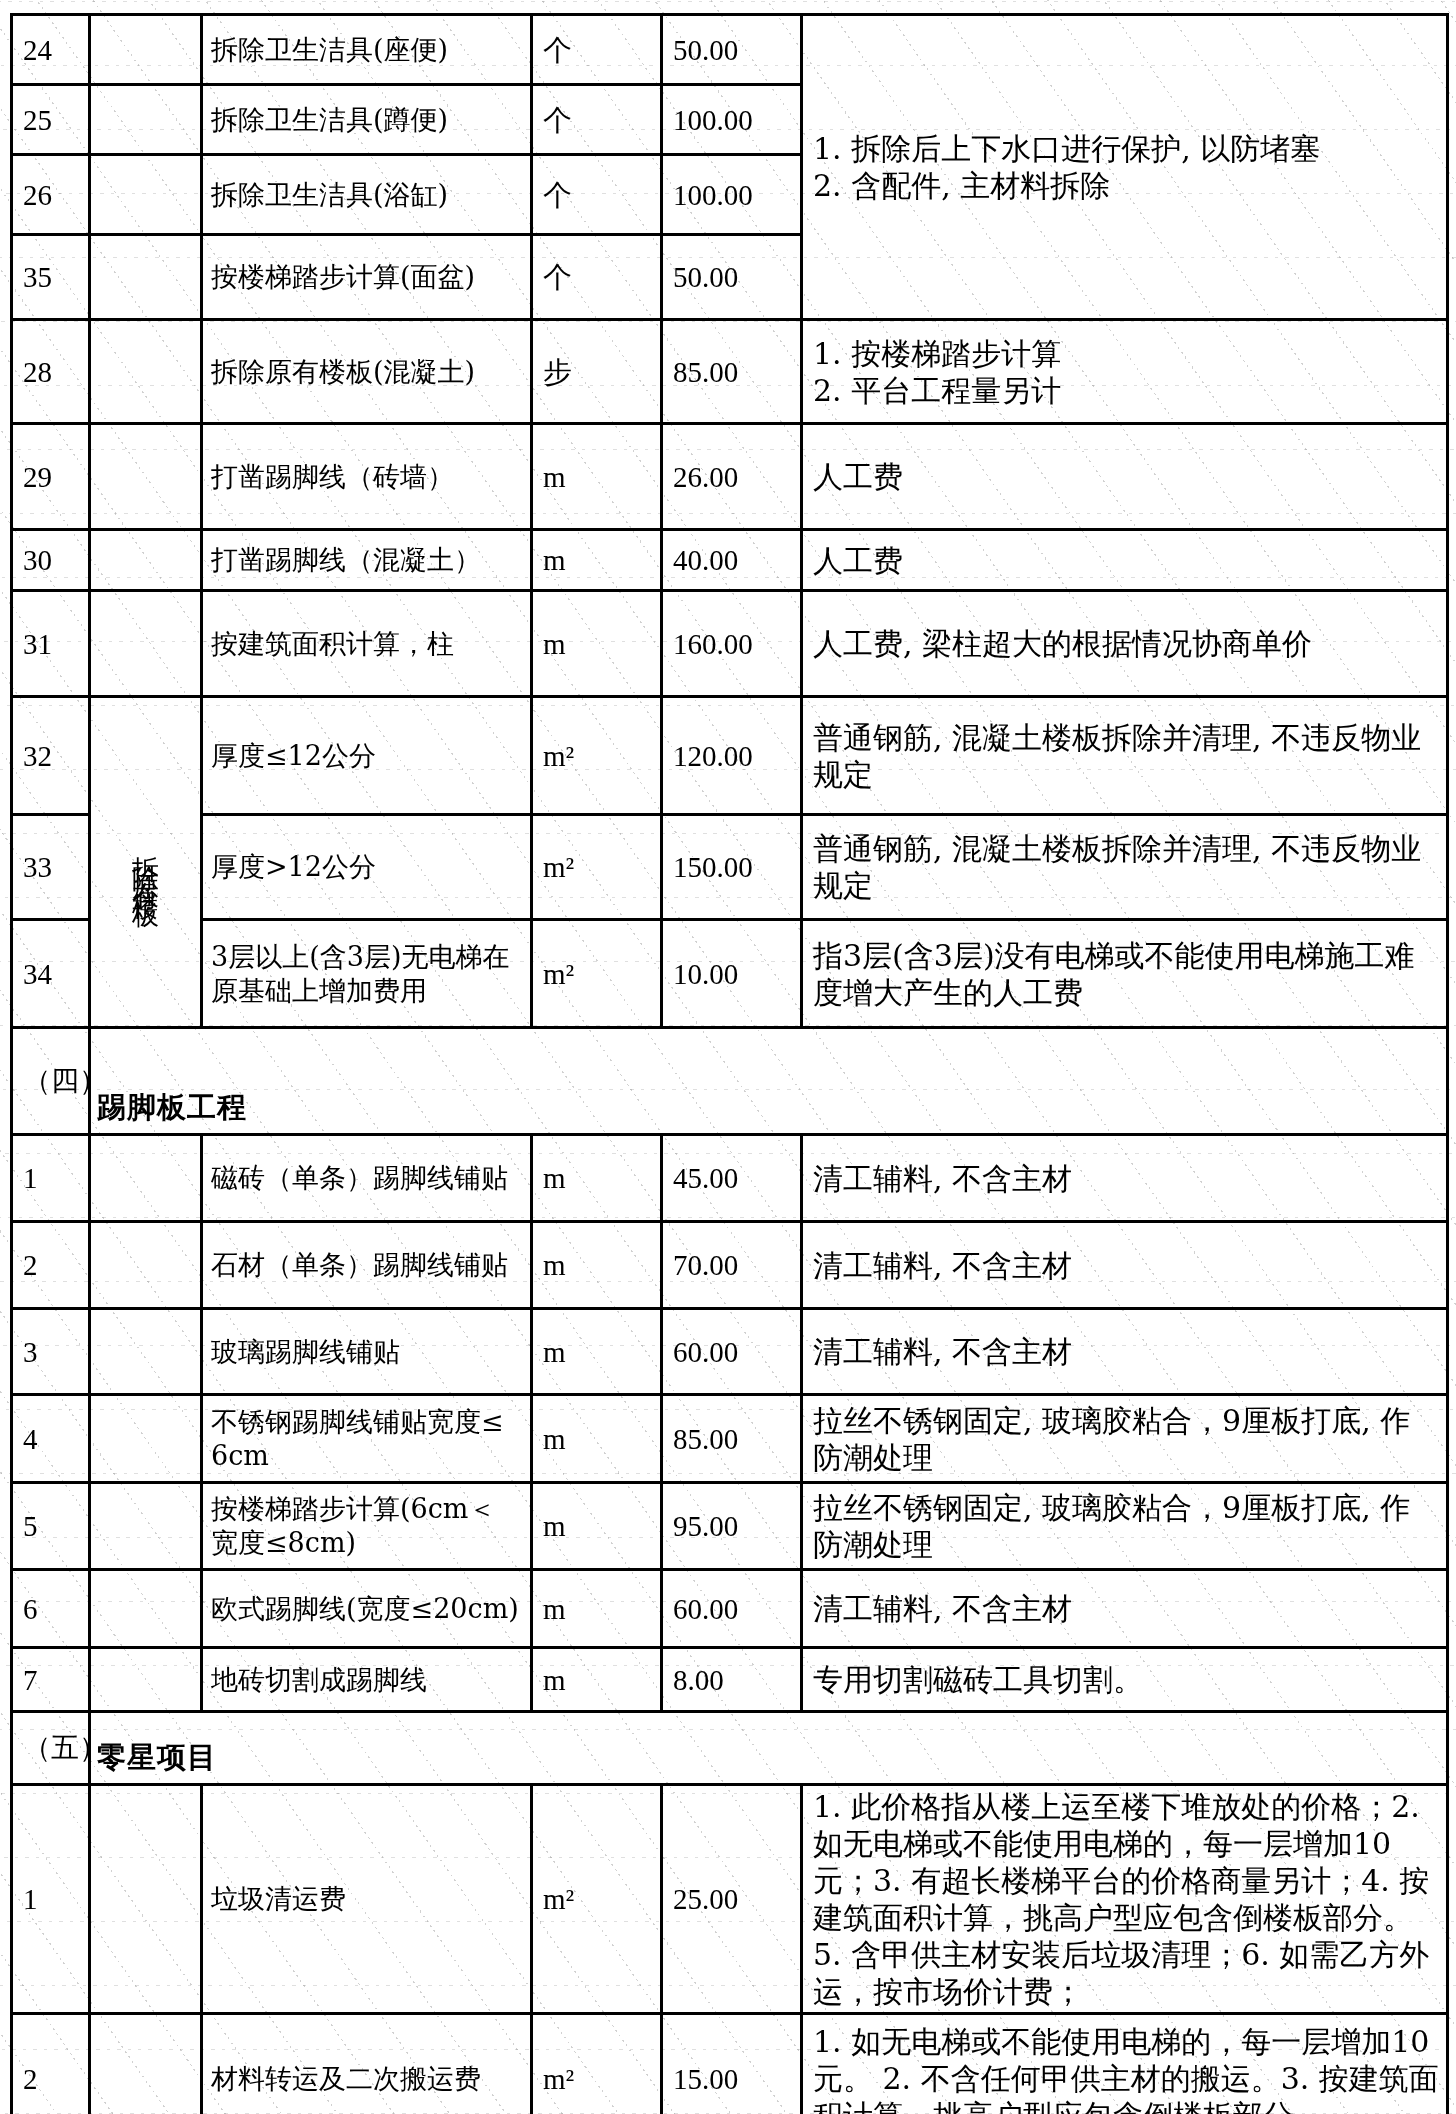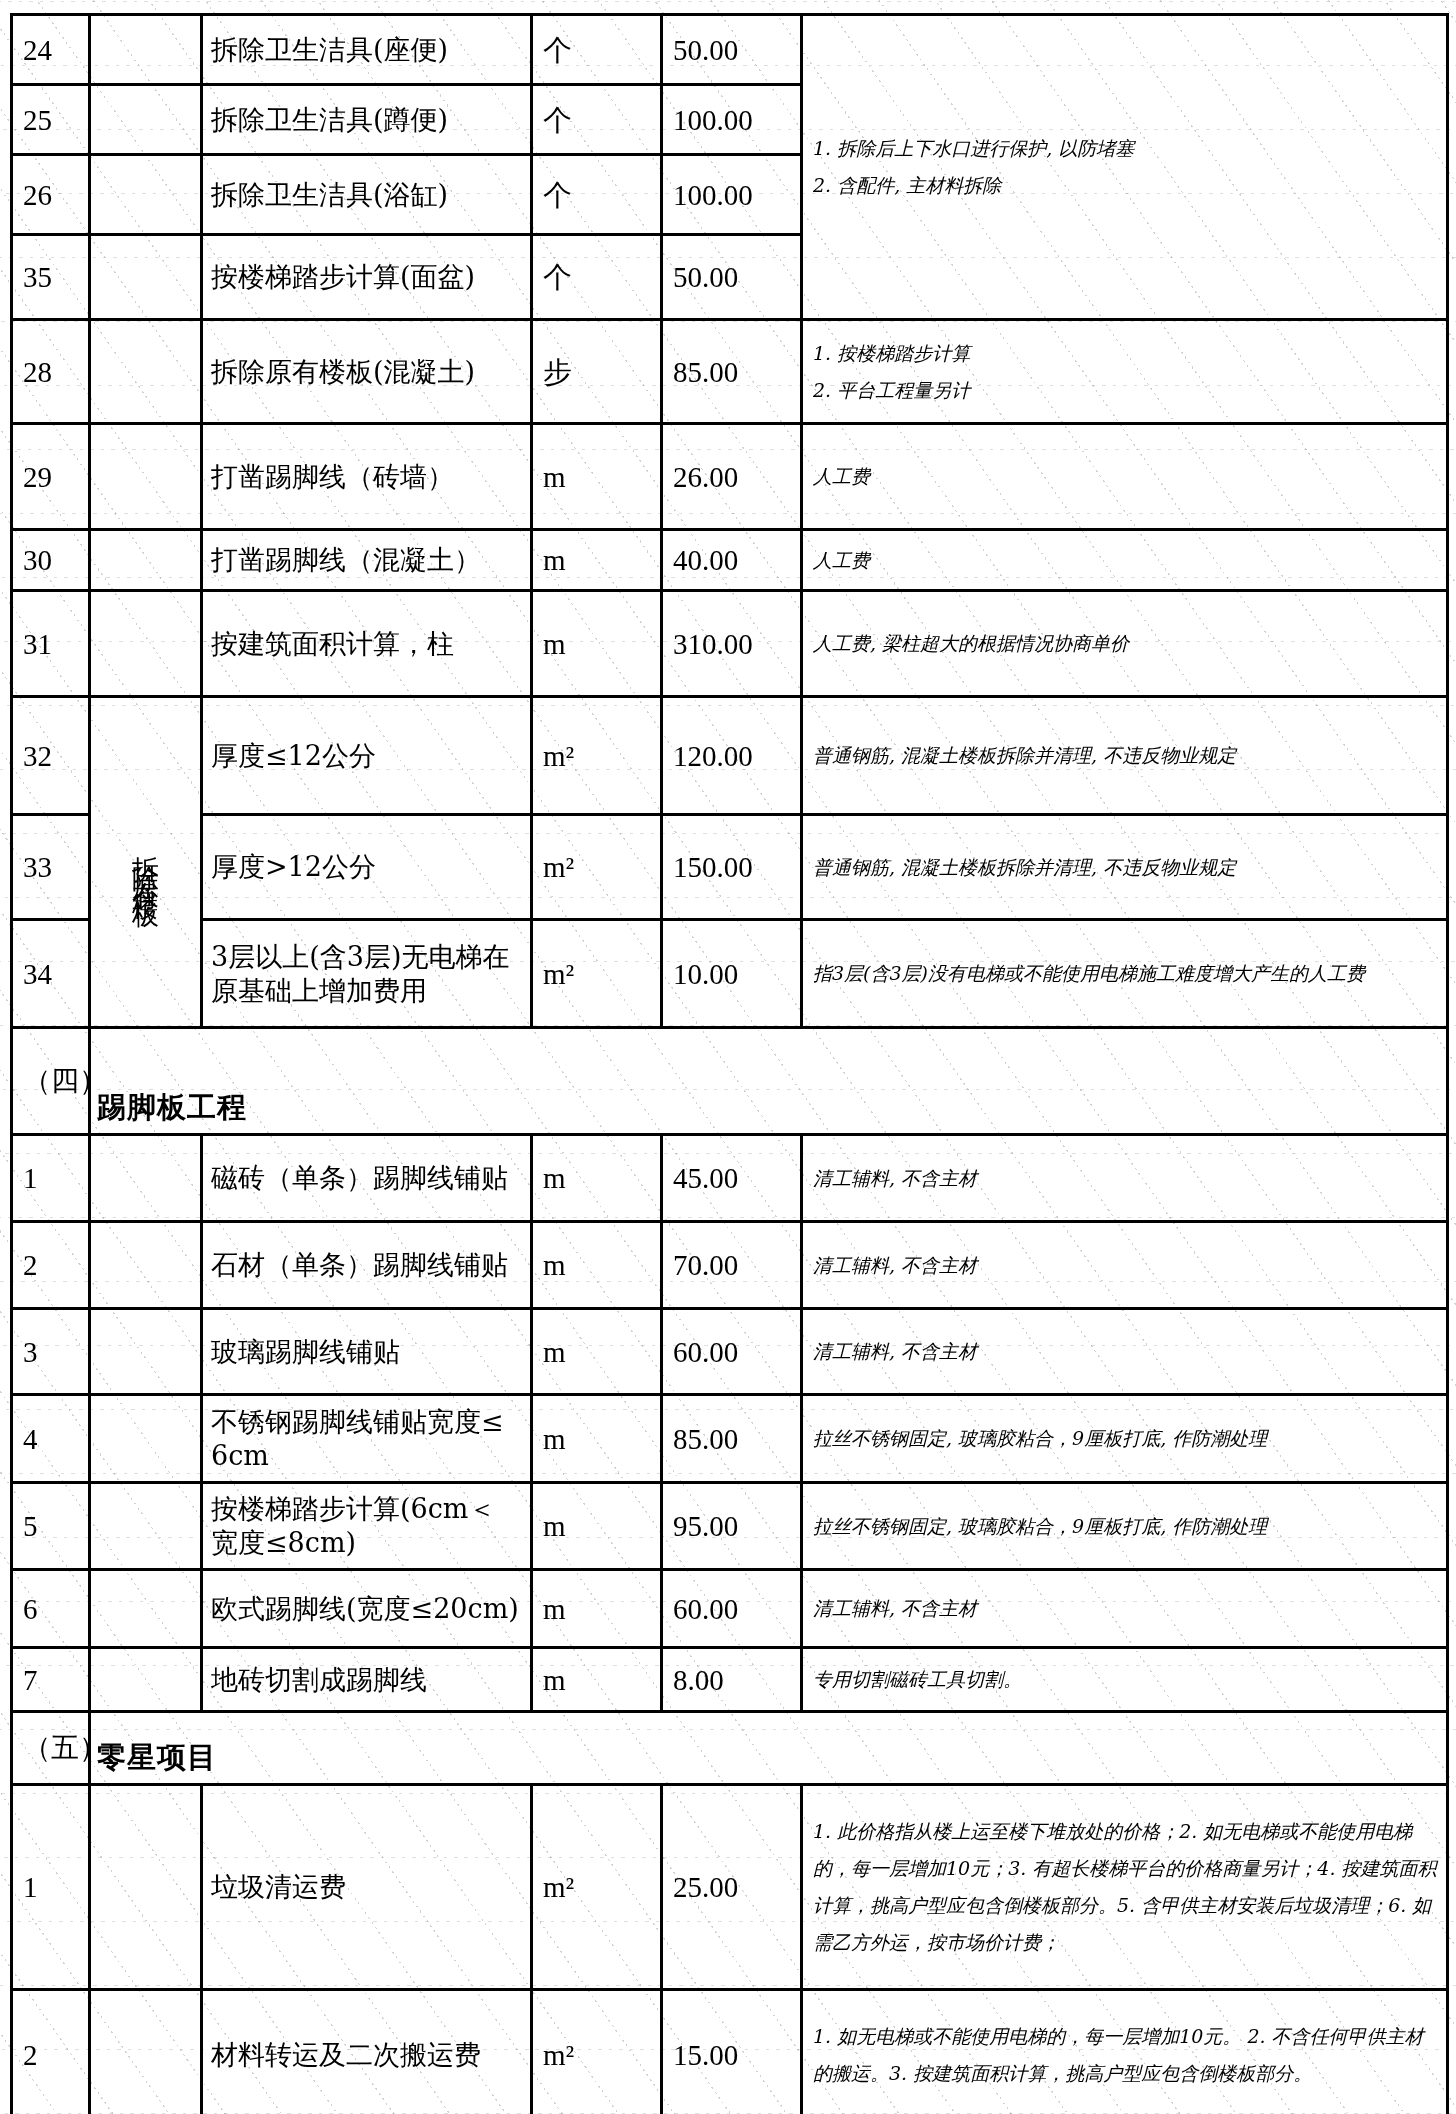--- a/index.html
+++ b/index.html
@@ -29,21 +29,21 @@
     font-size:27px;line-height:34px;
     vertical-align:middle;
     overflow:hidden;
     word-break:break-all;
   }
   td.c-num,td.c-unit,td.c-price{
     text-align:left;
     font-family:"Liberation Serif","DejaVu Serif",serif;
     font-size:29px;
   }
-  td.c-note{font-size:19px;line-height:37px;white-space:pre-line;padding-right:6px;font-style:italic;}
+  td.c-note{font-size:30px;line-height:37px;white-space:pre-line;padding-right:6px;}
   td.c-item{padding-left:8px;}
   .vert{
     writing-mode:vertical-rl;text-orientation:upright;
     margin:0 auto;letter-spacing:9px;font-size:27px;line-height:30px;
   }
   td.band-label{text-align:left;padding-left:10px;font-size:28px;}
   td.band-title-cell{vertical-align:bottom;padding-bottom:8px;padding-left:6px;}
   .band-title{font-weight:bold;font-size:29px;letter-spacing:1px;text-align:center;}
 </style>
 </head>
@@ -114,21 +114,21 @@
         <td class="c-item">打凿踢脚线（混凝土）</td>
         <td class="c-unit">m</td>
         <td class="c-price">40.00</td>
         <td class="c-note">人工费</td>
       </tr>
       <tr style="height: 106px;">
         <td class="c-num">31</td>
         <td class="c-cat"></td>
         <td class="c-item">按建筑面积计算，柱</td>
         <td class="c-unit">m</td>
-        <td class="c-price">310.00</td>
+        <td class="c-price">160.00</td>
         <td class="c-note">人工费, 梁柱超大的根据情况协商单价</td>
       </tr>
       <tr style="height: 118px;">
         <td class="c-num">32</td>
         <td class="c-cat" rowspan="3">
           <div class="vert">拆除原有楼板</div>
         </td>
         <td class="c-item">厚度≤12公分</td>
         <td class="c-unit">m²</td>
         <td class="c-price">120.00</td>

